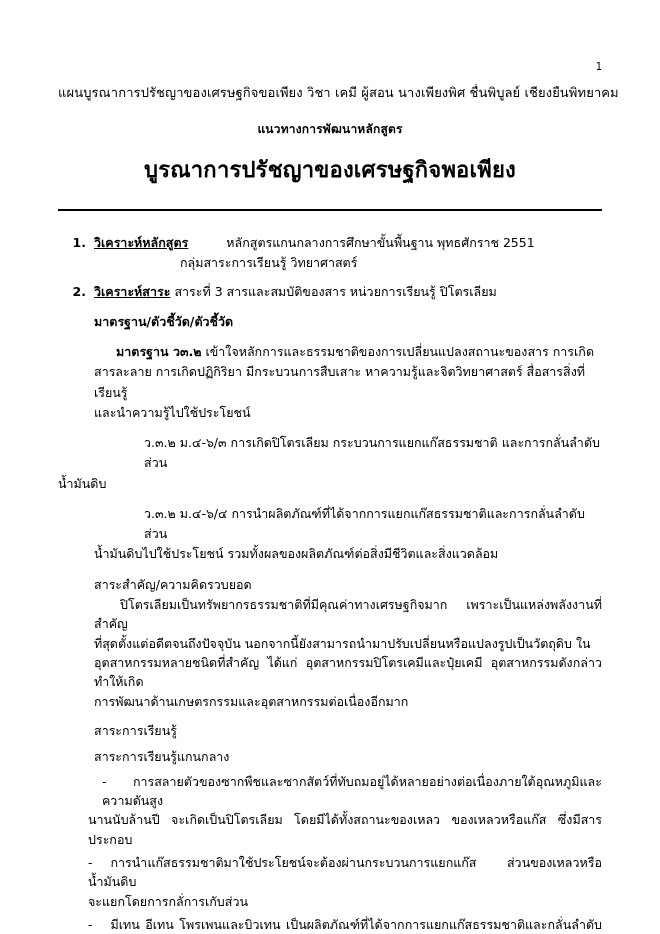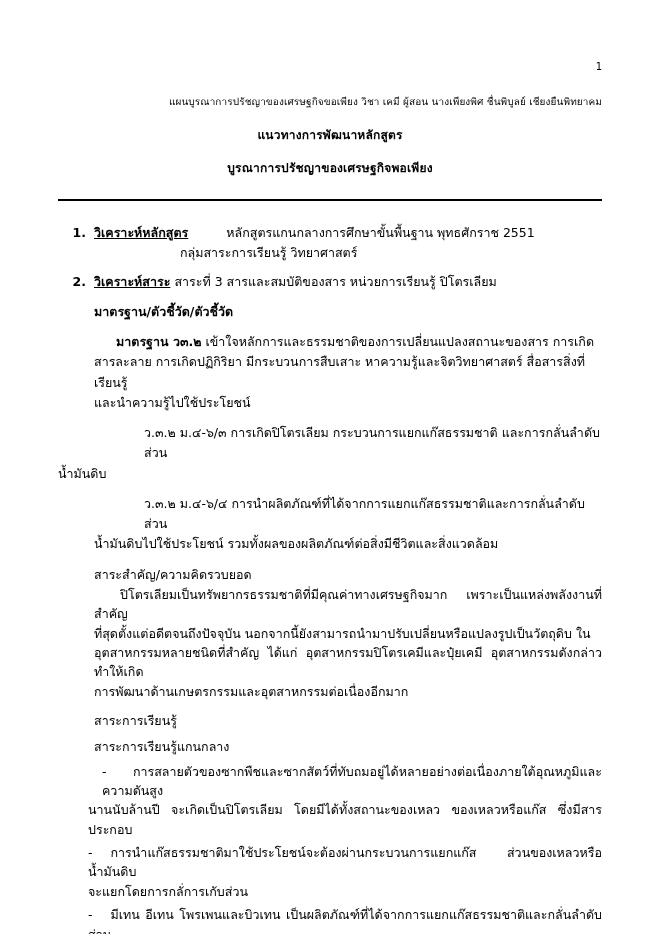--- a/index.html
+++ b/index.html
@@ -23,36 +23,36 @@
     padding: 60px 58px 40px 58px;
   }
   .page-number {
     position: absolute;
     top: 62px;
     right: 58px;
     font-size: 10px;
     line-height: 1;
   }
   .header-line {
-    text-align: right;
-    font-size: 10px;
+    text-align: left;
+    font-size: 13px;
     letter-spacing: 0.1px;
-    margin-top: 34px;
+    margin-top: 22px;
     white-space: nowrap;
   }
   .title {
     text-align: center;
     font-size: 12px;
     font-weight: bold;
     margin-top: 16px;
     letter-spacing: 0.2px;
   }
   .title2 {
     text-align: center;
-    font-size: 12px;
+    font-size: 22px;
     font-weight: bold;
     margin-top: 14px;
     letter-spacing: 0.2px;
   }
   .rule {
     border: none;
     border-top: 2.5px solid #000;
     margin: 22px 0 0 0;
   }
   .body {

